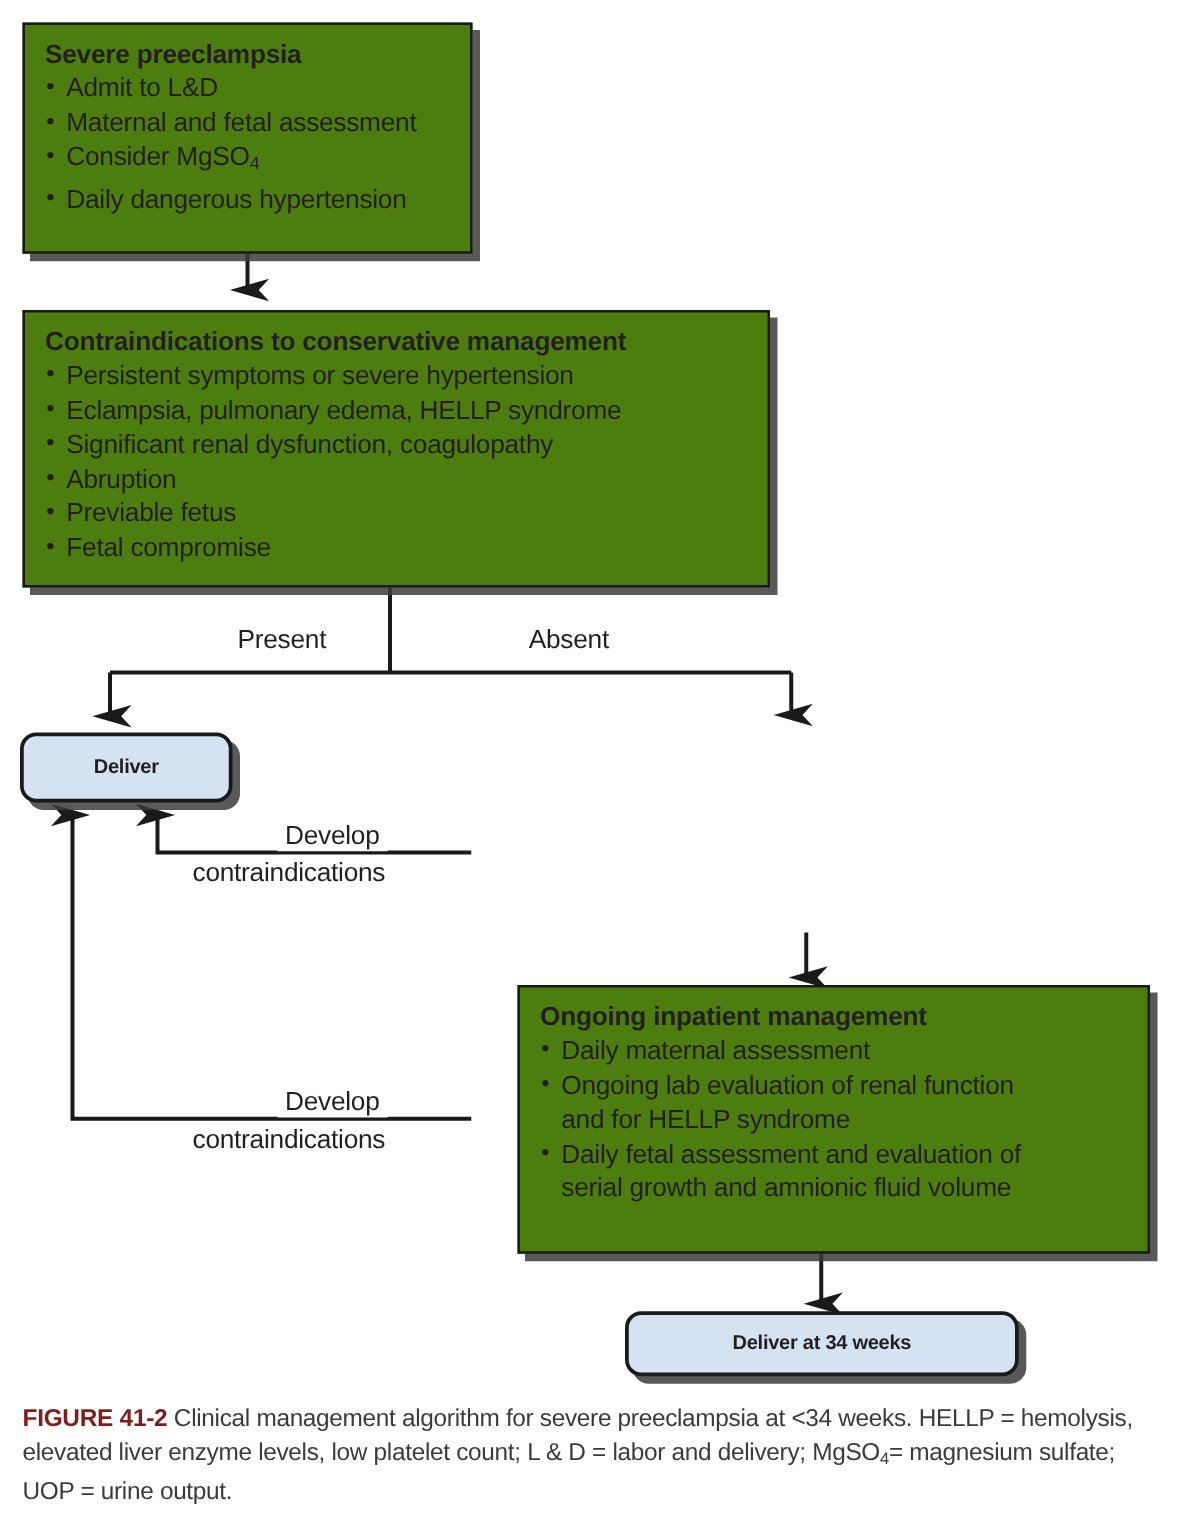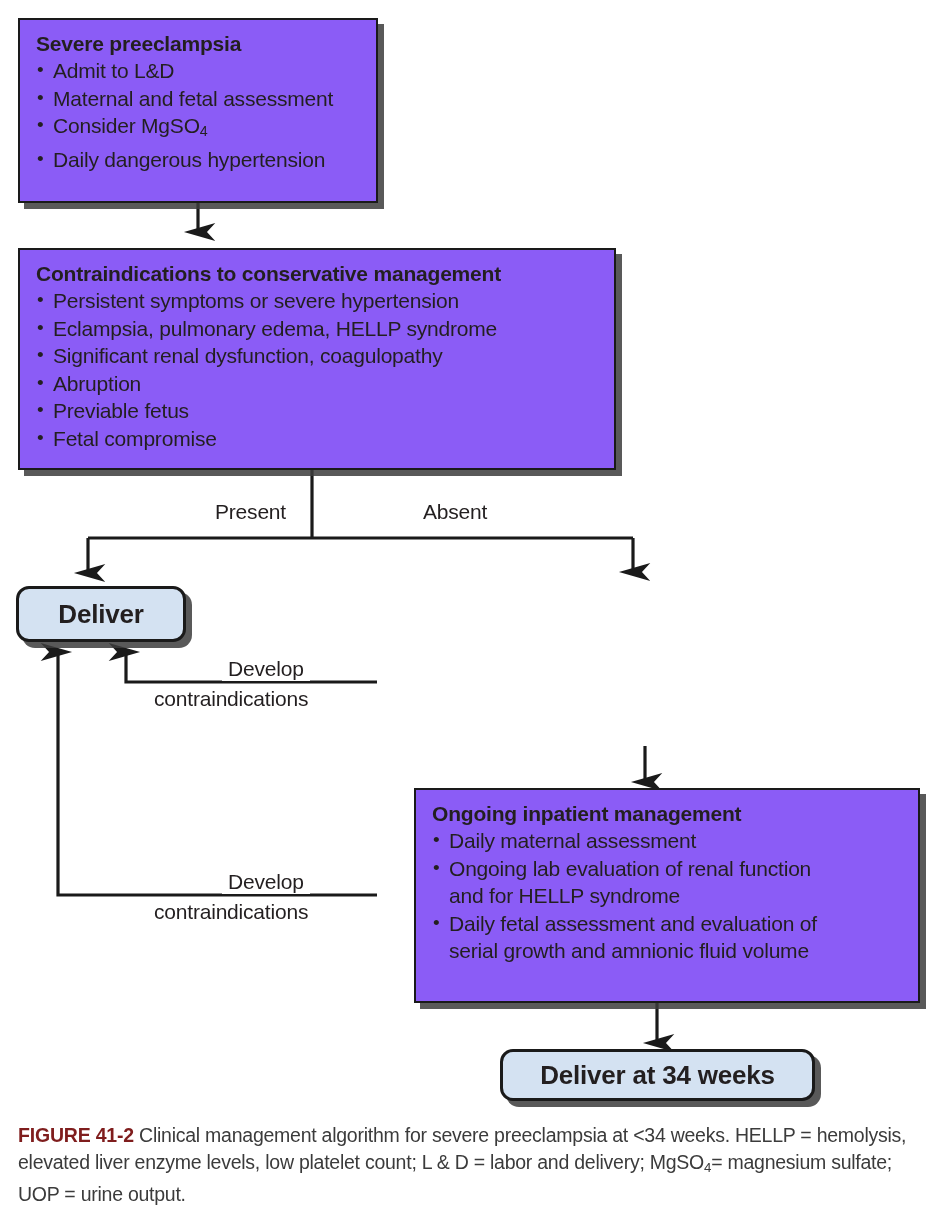--- a/index.html
+++ b/index.html
@@ -26,21 +26,21 @@
     position: absolute;
     left: 0; top: 0;
     width: 947px;
     height: 1115px;
     z-index: 1;
   }
   
   .box {
     position: absolute;
     box-sizing: border-box;
-    background: #8b5cf6;
+    background: #4d7c0f;
     border: 2.5px solid #1a1a1a;
     box-shadow: 6px 6px 0 0 rgba(60,60,60,0.85);
     z-index: 3;
     padding: 10px 14px 10px 16px;
   }
   .box .title {
     font-weight: bold;
     font-size: 21px;
     line-height: 27px;
     letter-spacing: -0.2px;
@@ -80,21 +80,21 @@
     box-sizing: border-box;
     background: #d4e2f2;
     border: 3px solid #1a1a1a;
     border-radius: 13px;
     box-shadow: 6px 6px 0 0 rgba(60,60,60,0.85);
     z-index: 3;
     display: flex;
     align-items: center;
     justify-content: center;
     font-weight: bold;
-    font-size: 26px;
+    font-size: 16px;
     letter-spacing: -0.2px;
     white-space: nowrap;
   }
   
   .edge-label {
     position: absolute;
     font-size: 21px;
     letter-spacing: -0.2px;
     white-space: nowrap;
     background: #ffffff;
@@ -172,21 +172,21 @@
     <ul>
       <li>Persistent symptoms or severe hypertension</li>
       <li>Eclampsia, pulmonary edema, HELLP syndrome</li>
       <li>Significant renal dysfunction, coagulopathy</li>
       <li>Abruption</li>
       <li>Previable fetus</li>
       <li>Fetal compromise</li>
     </ul>
   </div>
 
-  <div class="edge-label" style="left:209px; top:500px;">Present</div>
+  <div class="edge-label" style="left:184px; top:500px;">Present</div>
   <div class="edge-label" style="left:417px; top:500px;">Absent</div>
 
   <div class="pill" style="left:16px; top:586px; width:170px; height:56px;">
     <span>Deliver</span>
   </div>
 
 
   <div class="edge-label" style="left:222px; top:657px;">Develop</div>
   <div class="edge-label" style="left:148px; top:687px;">contraindications</div>
 

